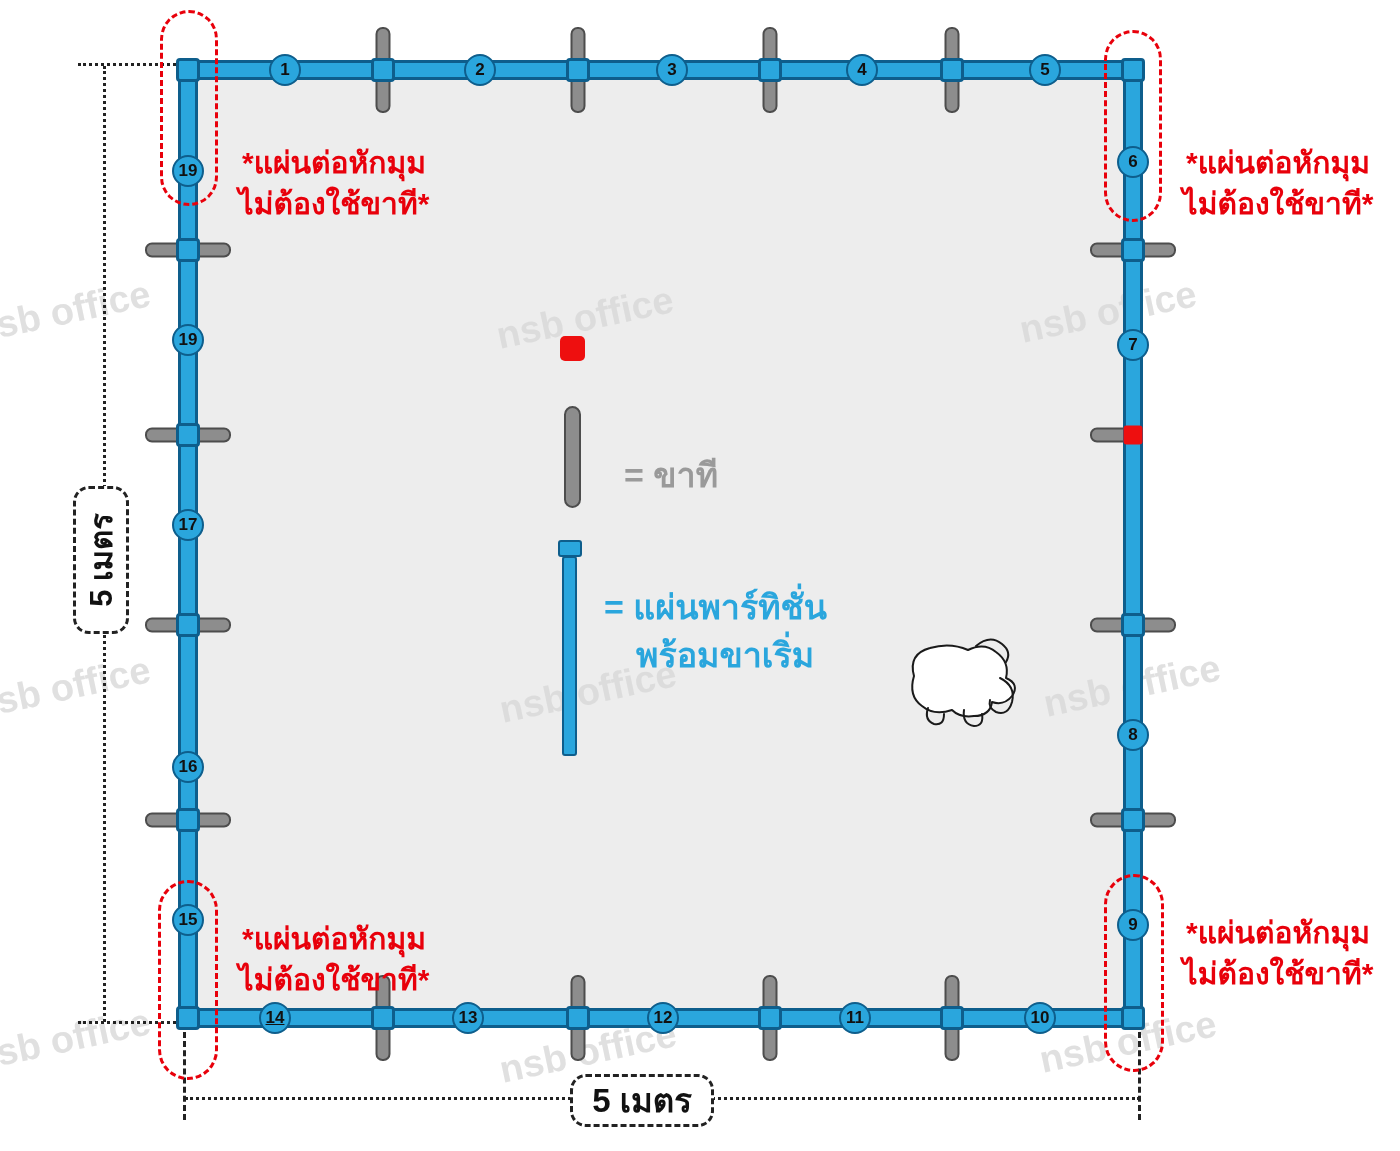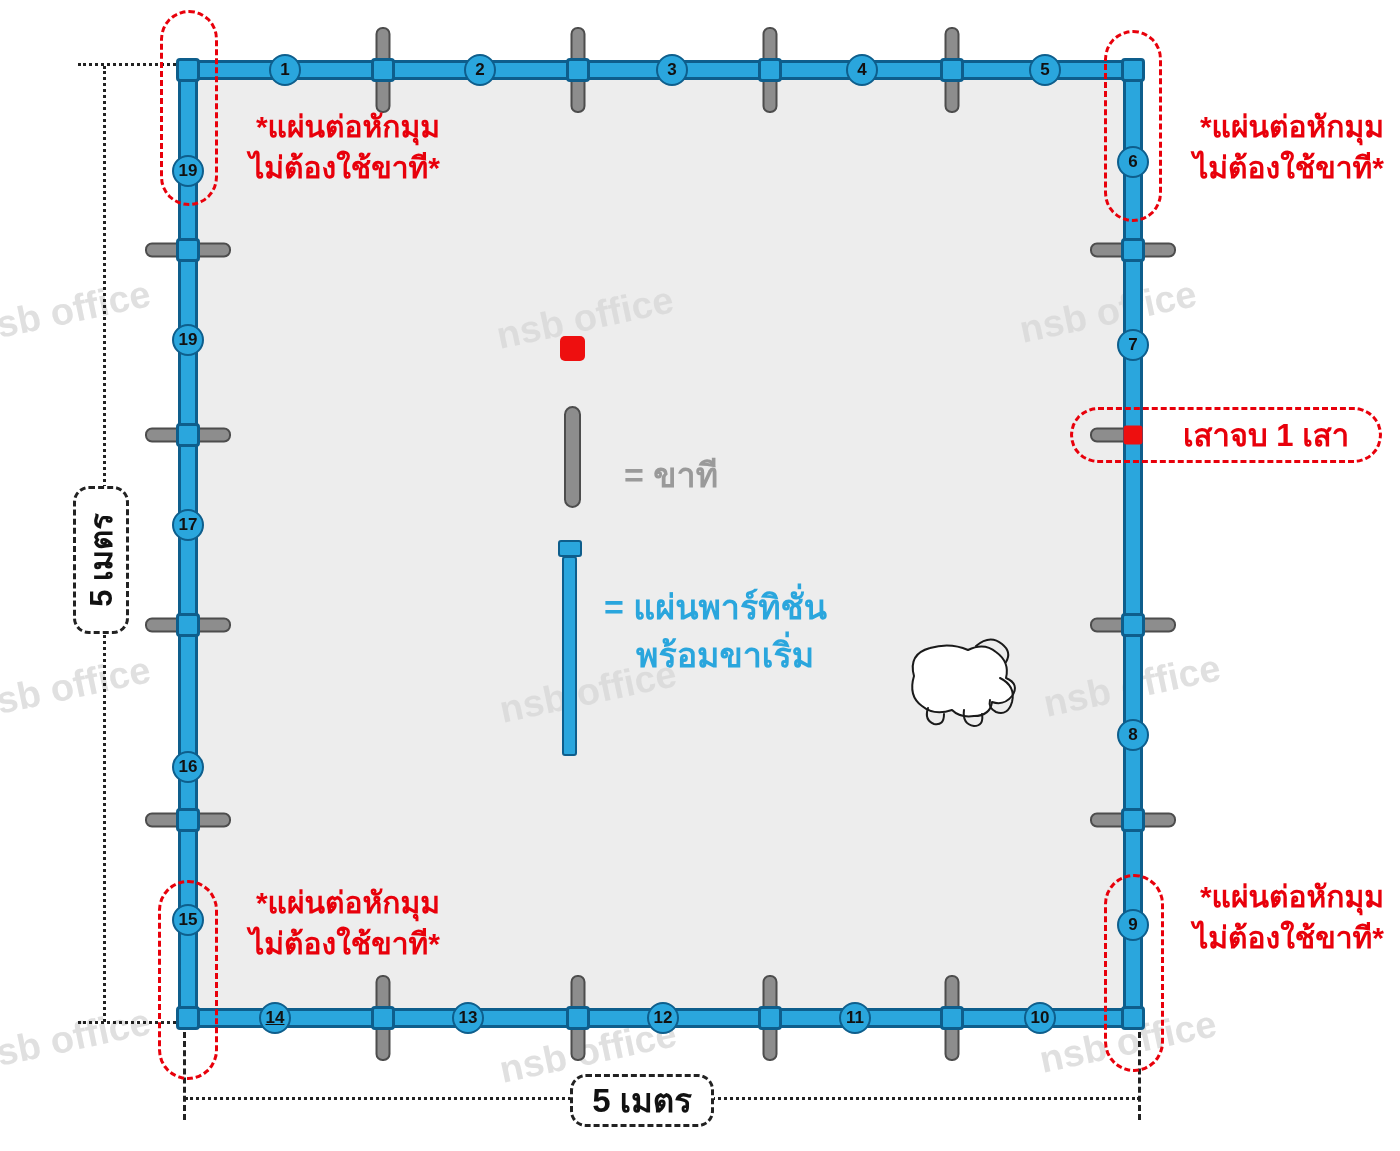--- a/index.html
+++ b/index.html
@@ -25,21 +25,21 @@
   .leg.h-half{width:44px;height:15px;}
 
   .connector{position:absolute;transform:translate(-50%,-50%);width:24px;height:24px;background:var(--wall);border:3px solid var(--wall-border);border-radius:4px;box-sizing:border-box;z-index:4;}
 
   .badge{position:absolute;transform:translate(-50%,-50%);width:32px;height:32px;background:var(--wall);border:2.5px solid var(--wall-border);border-radius:50%;display:flex;align-items:center;justify-content:center;font-size:17px;font-weight:bold;color:#111;box-sizing:border-box;z-index:6;}
 
   .end-post{position:absolute;left:1133px;top:435px;transform:translate(-50%,-50%);width:19px;height:19px;background:var(--red);border-radius:3px;z-index:5;}
   .end-post-callout{position:absolute;left:1070px;top:407px;width:312px;height:56px;border:3px dashed var(--note-red);border-radius:28px;box-sizing:border-box;display:flex;align-items:center;justify-content:center;padding-left:80px;color:var(--note-red);font-weight:bold;font-size:31px;z-index:7;white-space:nowrap;}
 
   .corner-highlight{position:absolute;border:3px dashed var(--note-red);border-radius:30px;box-sizing:border-box;z-index:7;}
-  .corner-note{position:absolute;width:212px;text-align:right;color:var(--note-red);font-weight:bold;font-size:30px;line-height:41px;z-index:7;}
+  .corner-note{position:absolute;width:212px;text-align:center;color:var(--note-red);font-weight:bold;font-size:30px;line-height:41px;z-index:7;margin-top:36px;}
 
   .watermark{position:absolute;transform:translate(-50%,-50%) rotate(-12deg);font-size:38px;font-weight:bold;color:var(--watermark);opacity:.8;white-space:nowrap;z-index:1;}
 
   
   .legend-swatch-endpost{position:absolute;left:560px;top:336px;width:25px;height:25px;background:var(--red);border-radius:5px;z-index:4;}
   .legend-label{position:absolute;font-weight:bold;white-space:nowrap;z-index:4;}
   .legend-endpost-label{left:606px;top:330px;font-size:34px;color:var(--red);}
   .legend-swatch-leg{position:absolute;left:564px;top:406px;width:17px;height:102px;background:var(--leg);border:2px solid var(--leg-border);border-radius:9px;box-sizing:border-box;z-index:4;}
   .legend-leg-label{left:624px;top:448px;font-size:34px;color:var(--gray-text);}
   .legend-swatch-cap{position:absolute;left:558px;top:540px;width:24px;height:17px;background:var(--wall);border:2px solid var(--wall-border);border-radius:3px;box-sizing:border-box;z-index:4;}
@@ -67,23 +67,20 @@
 <div class="stage" id="stage">
 
   <div class="interior"></div>
 
   <div class="wall wall-top"></div>
   <div class="wall wall-bottom"></div>
   <div class="wall wall-left"></div>
   <div class="wall wall-right"></div>
 
   <div class="end-post"></div>
-  <div class="end-post-callout">
-    <span>เสาจบ 1 เสา</span>
-  </div>
 
   <div class="legend-swatch-endpost"></div>
   <div class="legend-swatch-leg"></div>
   <div class="legend-label legend-leg-label">= ขาที</div>
   <div class="legend-swatch-cap"></div>
   <div class="legend-swatch-panel"></div>
   <div class="legend-label legend-partition-2">พร้อมขาเริ่ม</div>
   <div class="legend-label legend-partition-1">= แผ่นพาร์ทิชั่น</div>
 
   <div class="dim dim-tick-top"></div>

